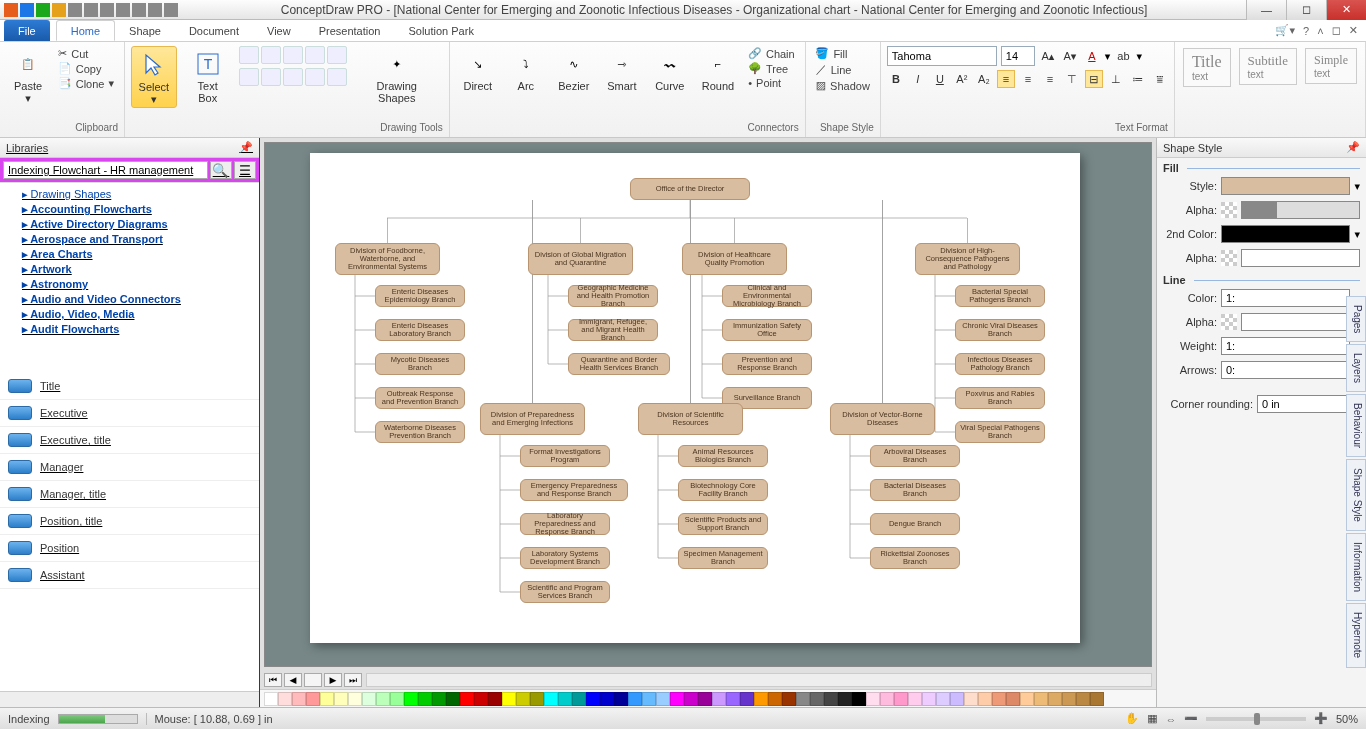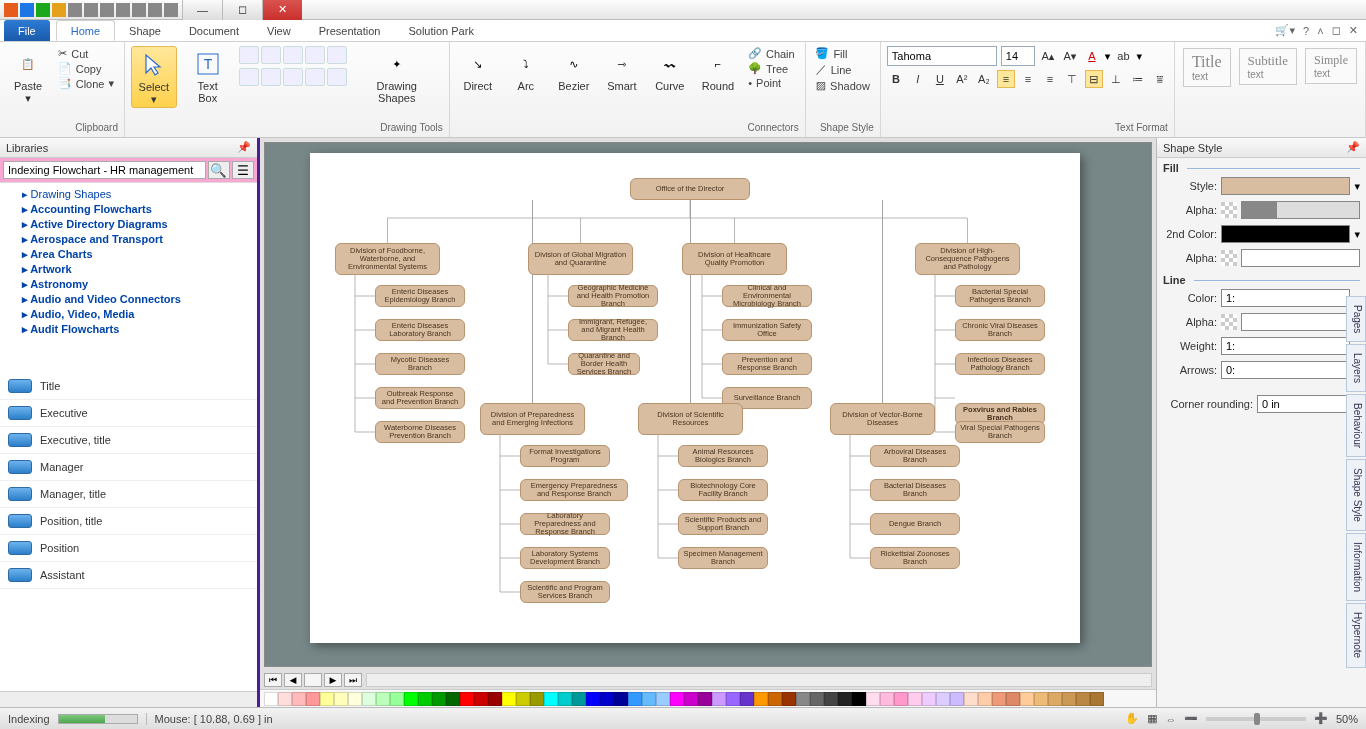--- a/index.html
+++ b/index.html
@@ -32,21 +32,21 @@
 .small-icons-grid div { width:20px; height:18px; background:#eef; border:1px solid #cdd; border-radius:2px; }
 .font-row { display:flex; gap:4px; align-items:center; }
 .font-row input { height:20px; border:1px solid #9ab; font-size:11px; padding:0 4px; }
 .fmt-btn { width:18px; height:18px; border:1px solid transparent; display:inline-flex; align-items:center; justify-content:center; font-size:11px; color:#333; }
 .fmt-btn.active { background:#ffe79a; border-color:#e6b84d; }
 .quick-style { border:1px solid #ccc; background:#fafafa; padding:4px 8px; margin:2px; display:flex; flex-direction:column; justify-content:center; }
 .quick-style .l1 { font-size:16px; color:#888; font-family:Georgia,serif; }
 .quick-style .l2 { font-size:10px; color:#888; }
 
 .main { flex:1; display:flex; overflow:hidden; position:relative; }
-.left-panel { width:260px; background:#f9a8d4; border-right:3px solid #4c1d95; display:flex; flex-direction:column; }
+.left-panel { width:260px; background:#d946ef; border-right:1px solid #4c1d95; display:flex; flex-direction:column;text-decoration:underline; }
 .panel-hdr { background:linear-gradient(#f9f9f9,#e8e8e8); border-bottom:1px solid #ccc; padding:3px 6px; font-size:11px; color:#333; display:flex; align-items:center; justify-content:space-between; }
 .lib-search { display:flex; padding:3px; gap:2px; border-bottom:1px solid #ddd; }
 .lib-search input { flex:1; border:1px solid #aaa; font-size:11px; padding:2px 4px; }
 .lib-search button { width:22px; border:1px solid #aaa; background:#eee; }
 .lib-toggle { width:28px; border:1px solid #6aa0da; background:#cfe4fb; }
 .lib-tree { flex:0 0 190px; overflow-y:scroll; padding:4px 6px; background:#fff; }
 .lib-tree div { font-size:11px; padding:1px 2px 1px 16px; color:#0044aa; cursor:default; }
 .lib-tree div.bold { font-weight:bold; }
 .orgchart-hdr { background:linear-gradient(#ffb347,#ff9a1f); color:#000; font-size:11px; padding:2px 6px; display:flex; justify-content:space-between; align-items:center; border-top:1px solid #d07800; border-bottom:1px solid #d07800; }
 .shape-list { flex:1; overflow-y:scroll; background:#fff; }
@@ -91,20 +91,21 @@
       <span style="background:#1ca81c"></span>
     <span style="background:#e6a11c"></span>
       <span style="background:#888"></span>
       <span style="background:#888"></span>
     <span style="background:#888"></span>
       <span style="background:#888"></span>
       <span style="background:#888"></span>
     <span style="background:#888"></span>
       <span style="background:#888"></span>
   </div>
+  <div class="tb-title"><span>ConceptDraw PRO</span> - <span>[National Center for Emerging and Zoonotic Infectious Diseases - Organizational chart - National Center for Emerging and Zoonotic Infectious]</span></div>
   <div class="win-controls">
     <div class="win-btn">—</div>
     <div class="win-btn">◻</div>
     <div class="win-btn close">✕</div>
   </div>
 </div>
 
 <div class="menubar">
   <div class="file-tab">File</div>
   <div class="menu-tab active">Home</div>
@@ -401,21 +402,21 @@
       <div class="org-box" style="left: 320px; top: 25px; width: 120px; height: 22px;">Office of the Director</div>
           <div class="org-box" style="left: 25px; top: 90px; width: 105px; height: 32px;">Division of Foodborne, Waterborne, and Environmental Systems</div>
           <div class="org-box" style="left: 65px; top: 132px; width: 90px; height: 22px;">Enteric Diseases Epidemiology Branch</div>
           <div class="org-box" style="left: 65px; top: 166px; width: 90px; height: 22px;">Enteric Diseases Laboratory Branch</div>
           <div class="org-box" style="left: 65px; top: 200px; width: 90px; height: 22px;">Mycotic Diseases Branch</div>
           <div class="org-box" style="left: 65px; top: 234px; width: 90px; height: 22px;">Outbreak Response and Prevention Branch</div>
           <div class="org-box" style="left: 65px; top: 268px; width: 90px; height: 22px;">Waterborne Diseases Prevention Branch</div>
           <div class="org-box" style="left: 218px; top: 90px; width: 105px; height: 32px;">Division of Global Migration and Quarantine</div>
           <div class="org-box" style="left: 258px; top: 132px; width: 90px; height: 22px;">Geographic Medicine and Health Promotion Branch</div>
           <div class="org-box" style="left: 258px; top: 166px; width: 90px; height: 22px;">Immigrant, Refugee, and Migrant Health Branch</div>
-          <div class="org-box" style="left: 258px; top: 200px; width: 72px; height: 22px;">Quarantine and Border Health Services Branch</div>
+          <div class="org-box" style="left: 258px; top: 200px; width: 102px; height: 22px;">Quarantine and Border Health Services Branch</div>
           <div class="org-box" style="left: 170px; top: 250px; width: 105px; height: 32px;">Division of Preparedness and Emerging Infections</div>
           <div class="org-box" style="left: 210px; top: 292px; width: 90px; height: 22px;">Format Investigations Program</div>
           <div class="org-box" style="left: 210px; top: 326px; width: 108px; height: 22px;">Emergency Preparedness and Response Branch</div>
           <div class="org-box" style="left: 210px; top: 360px; width: 90px; height: 22px;">Laboratory Preparedness and Response Branch</div>
           <div class="org-box" style="left: 210px; top: 394px; width: 90px; height: 22px;">Laboratory Systems Development Branch</div>
           <div class="org-box" style="left: 210px; top: 428px; width: 90px; height: 22px;">Scientific and Program Services Branch</div>
           <div class="org-box" style="left: 372px; top: 90px; width: 105px; height: 32px;">Division of Healthcare Quality Promotion</div>
           <div class="org-box" style="left: 412px; top: 132px; width: 90px; height: 22px;">Clinical and Environmental Microbiology Branch</div>
           <div class="org-box" style="left: 412px; top: 166px; width: 90px; height: 22px;">Immunization Safety Office</div>
           <div class="org-box" style="left: 412px; top: 200px; width: 90px; height: 22px;">Prevention and Response Branch</div>
@@ -427,21 +428,21 @@
           <div class="org-box" style="left: 368px; top: 394px; width: 90px; height: 22px;">Specimen Management Branch</div>
           <div class="org-box" style="left: 520px; top: 250px; width: 105px; height: 32px;">Division of Vector-Borne Diseases</div>
           <div class="org-box" style="left: 560px; top: 292px; width: 90px; height: 22px;">Arboviral Diseases Branch</div>
           <div class="org-box" style="left: 560px; top: 326px; width: 90px; height: 22px;">Bacterial Diseases Branch</div>
           <div class="org-box" style="left: 560px; top: 360px; width: 90px; height: 22px;">Dengue Branch</div>
           <div class="org-box" style="left: 560px; top: 394px; width: 90px; height: 22px;">Rickettsial Zoonoses Branch</div>
           <div class="org-box" style="left: 605px; top: 90px; width: 105px; height: 32px;">Division of High-Consequence Pathogens and Pathology</div>
           <div class="org-box" style="left: 645px; top: 132px; width: 90px; height: 22px;">Bacterial Special Pathogens Branch</div>
           <div class="org-box" style="left: 645px; top: 166px; width: 90px; height: 22px;">Chronic Viral Diseases Branch</div>
           <div class="org-box" style="left: 645px; top: 200px; width: 90px; height: 22px;">Infectious Diseases Pathology Branch</div>
-          <div class="org-box" style="left: 645px; top: 250px; width: 90px; height: 22px; font-weight: bold;">Poxvirus and Rabies Branch</div>
+          <div class="org-box" style="left: 645px; top: 234px; width: 90px; height: 22px;">Poxvirus and Rabies Branch</div>
           <div class="org-box" style="left: 645px; top: 268px; width: 90px; height: 22px;">Viral Special Pathogens Branch</div>
         </div>
     </div>
     <div class="canvas-bottom">
       <div class="tab-strip">
           <button>⏮</button>
           <button>◀</button>
           <button> </button>
           <button>▶</button>
           <button>⏭</button>

